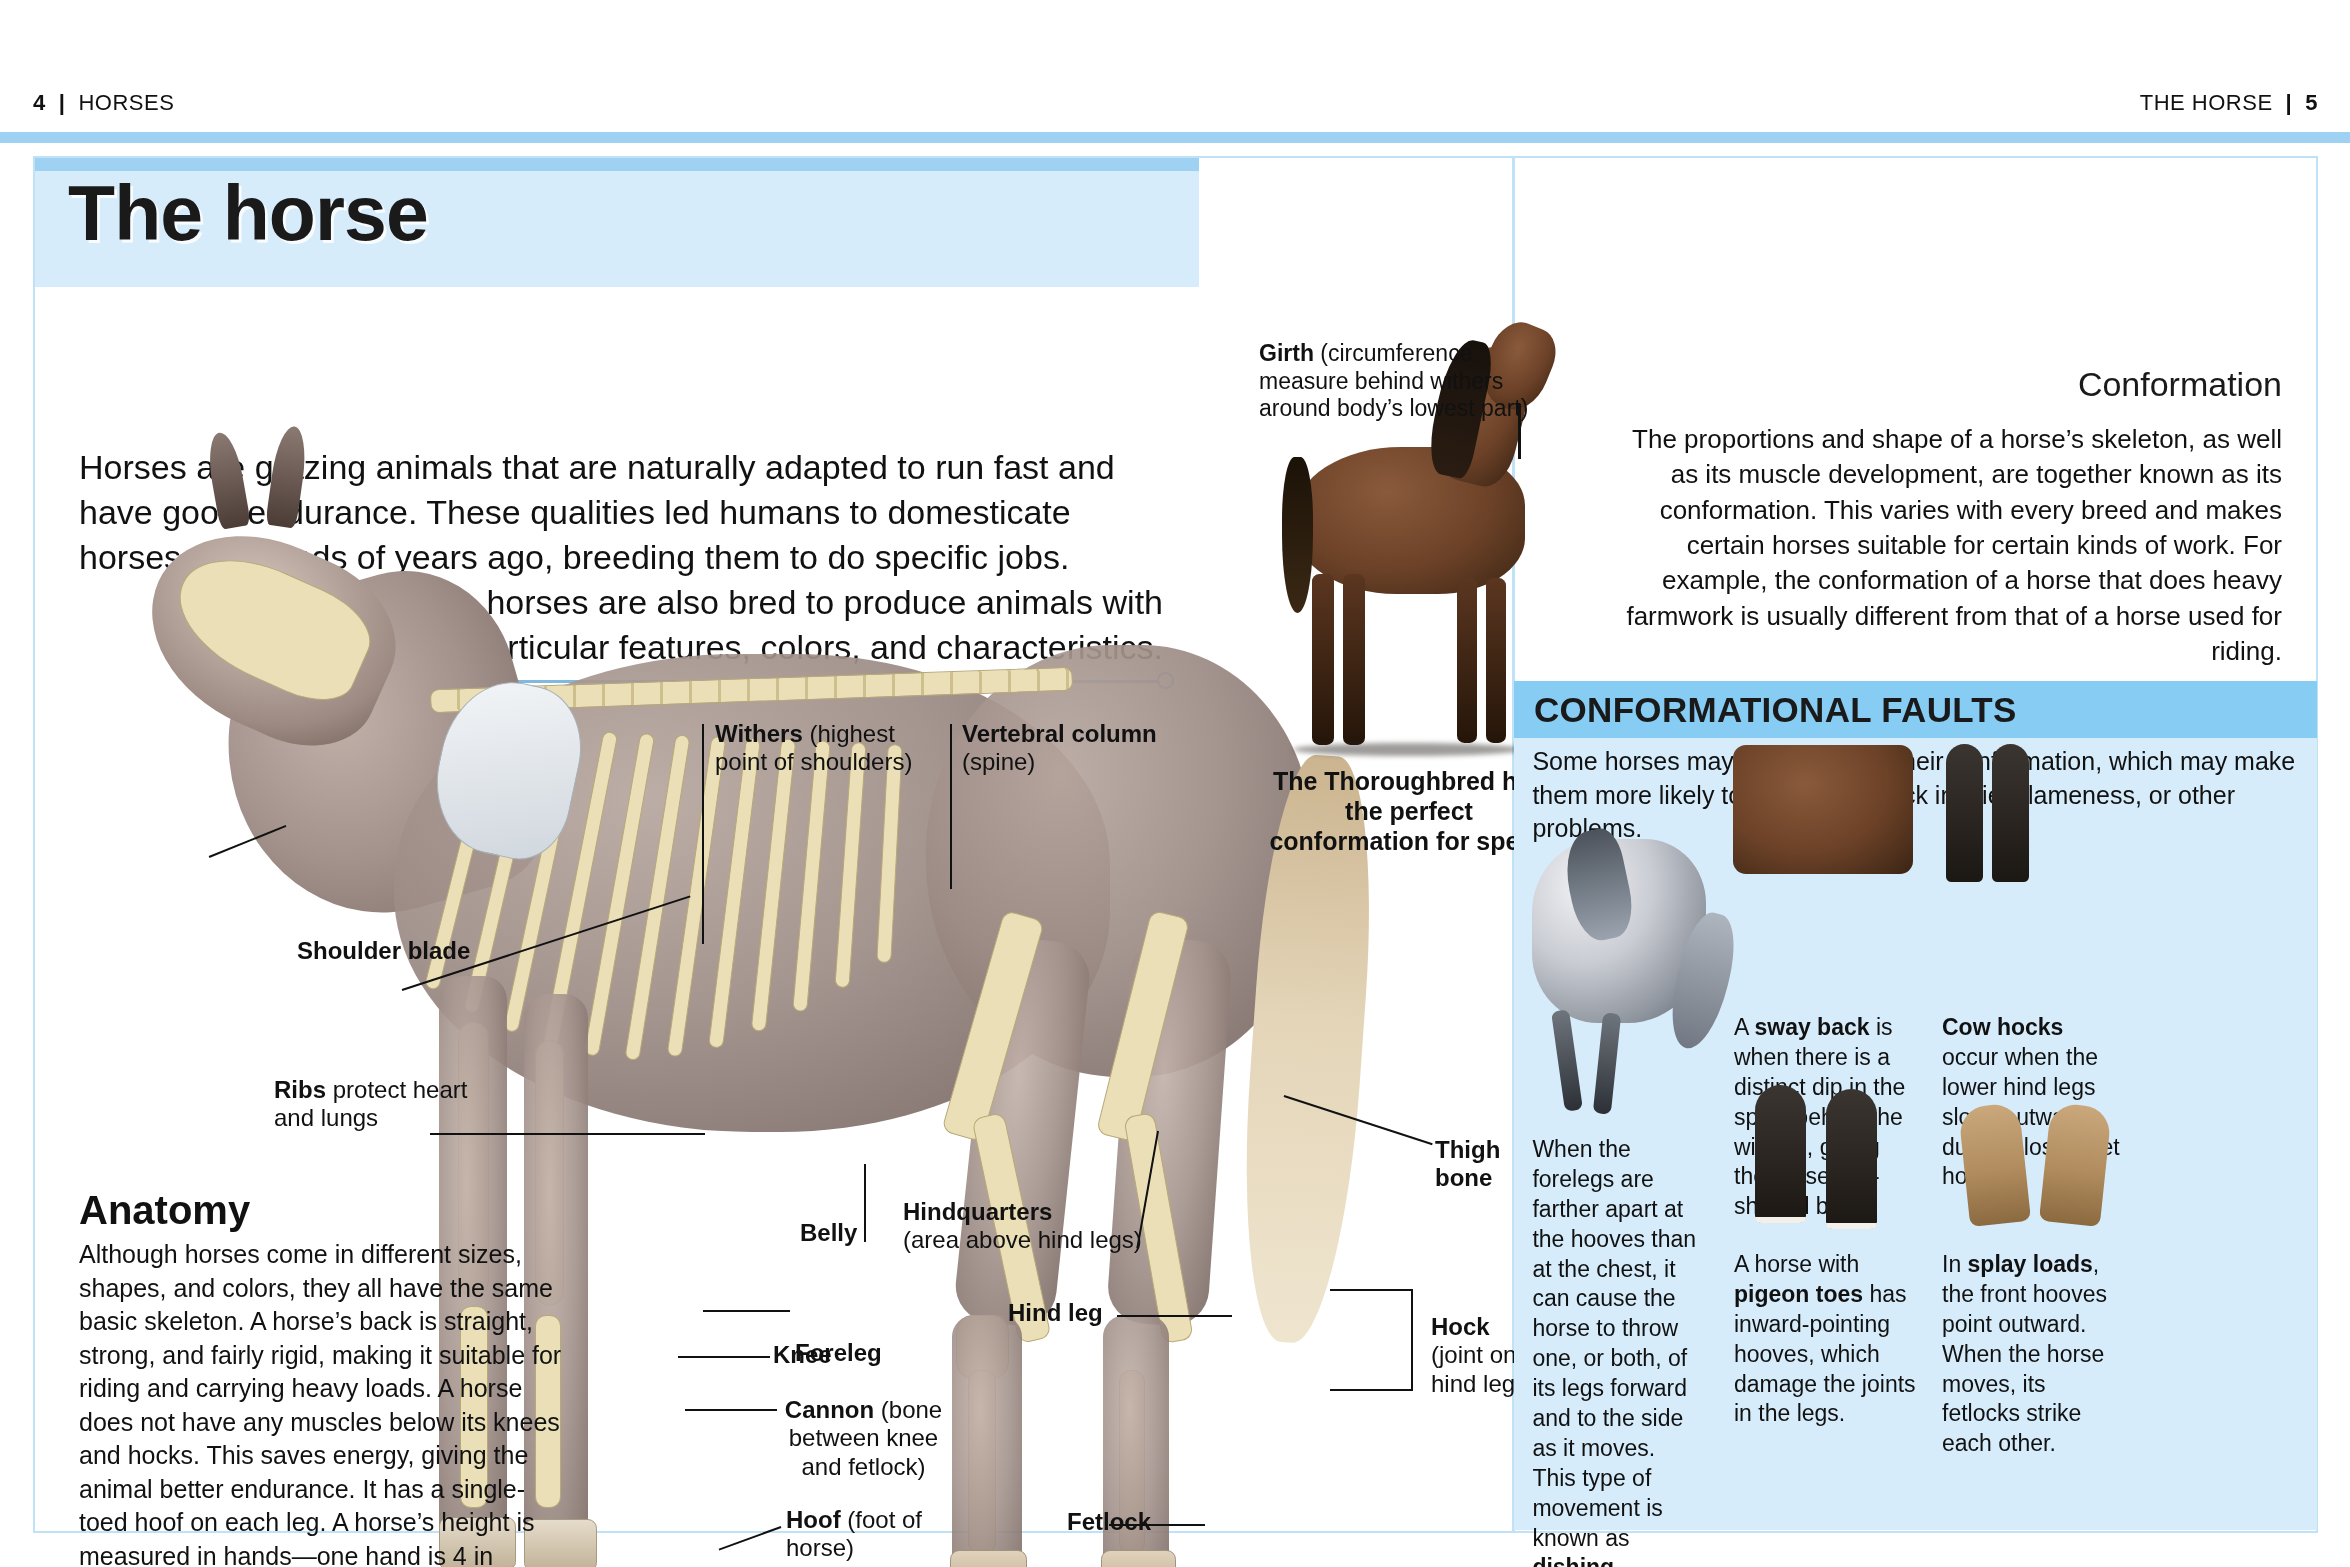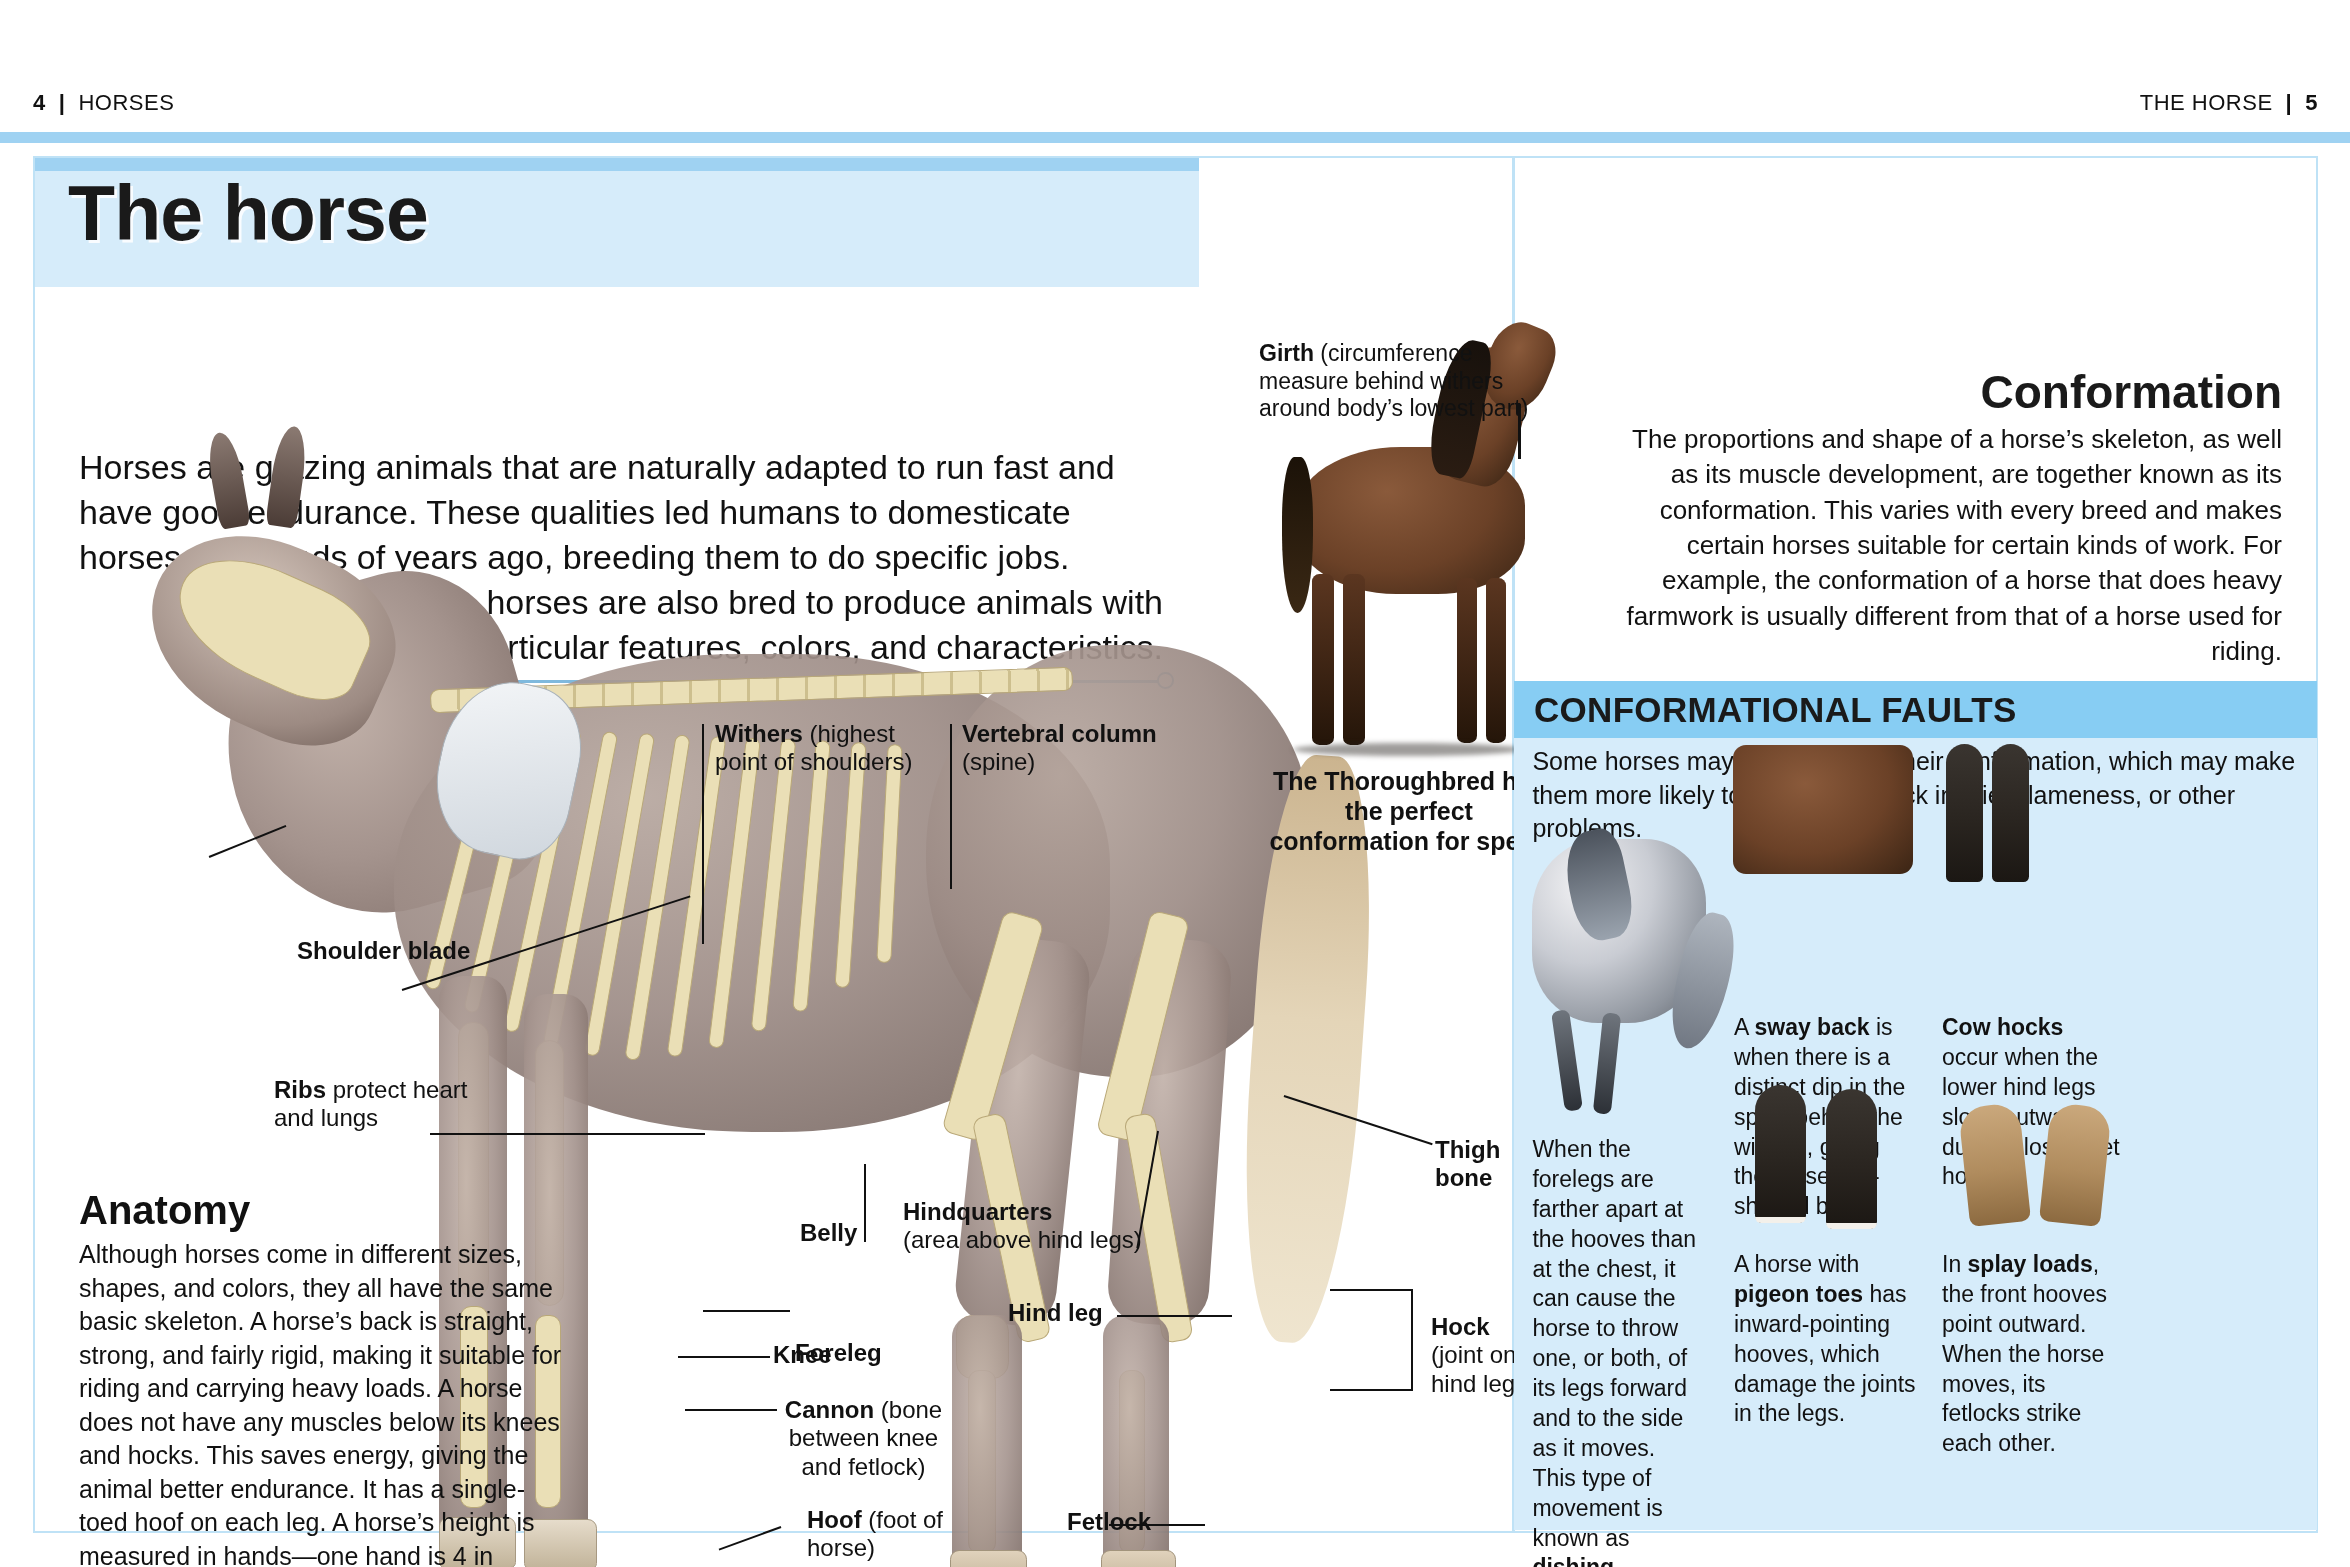--- a/index.html
+++ b/index.html
@@ -112,21 +112,21 @@
   .tb-horse {
     position: absolute; left: 1240px; top: 170px; width: 294px; height: 441px;
   }
   .tb-cap {
     position: absolute; left: 1229px; top: 608px; width: 290px;
     font-size: 25px; font-weight: bold; line-height: 1.2; text-align: center; color: #111;
   }
 
   .conf-h {
     position: absolute; right: 35px; top: 207px;
-    font-size: 46px; font-weight: bold; color: #1a1a1a;
+    font-size: 34px; font-weight: normal; color: #1a1a1a;
   }
   .conf-p {
     position: absolute; right: 35px; top: 264px; width: 680px;
     font-size: 26px; line-height: 1.36; text-align: right; color: #111;
   }
 
   .cf-head {
     position: absolute; left: 0; top: 523px; width: 803px; height: 57px;
     background: #87cdf3;
   }
@@ -323,21 +323,21 @@
       <b>Knee</b>
     </div>
     <div class="tick" style="left:643px; top:1198px; width:92px; height:1.8px;"></div>
 
     <div class="lbl" style="left:746px; top:1238px; width:165px;text-align:center;">
       <b>Cannon</b>
       <span>(bone between knee and fetlock)</span>
     </div>
     <div class="tick" style="left:650px; top:1251px; width:92px; height:1.8px;"></div>
 
-    <div class="lbl" style="left:751px; top:1348px; width:156px;margin-left:21px;">
+    <div class="lbl" style="left:751px; top:1348px; width:156px;">
       <b>Hoof</b>
       <span>(foot of horse)</span>
     </div>
     <div class="tick" style="left:680px; top:1368px; width:66px; height:1.8px; transform:rotate(-20deg); transform-origin:right center;"></div>
 
     <div class="lbl" style="left:973px; top:1141px;">
       <b>Hind leg</b>
     </div>
     <div class="tick" style="left:1082px; top:1157px; width:115px; height:1.8px;"></div>
 

